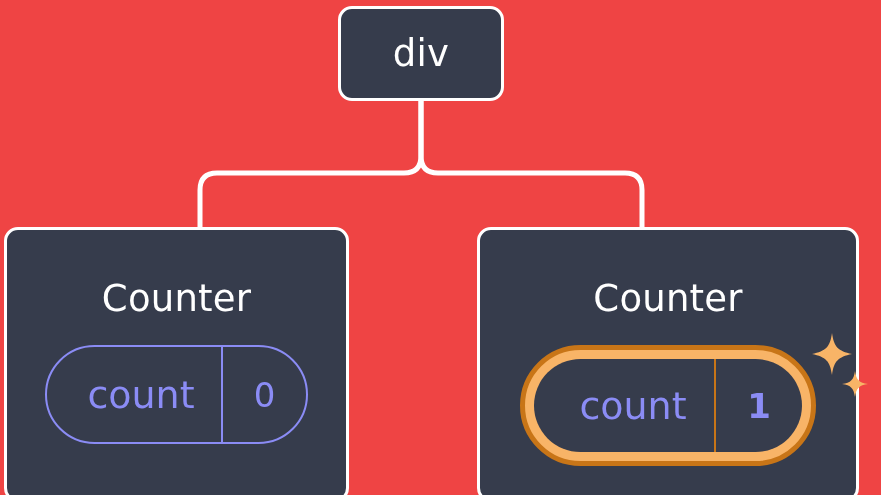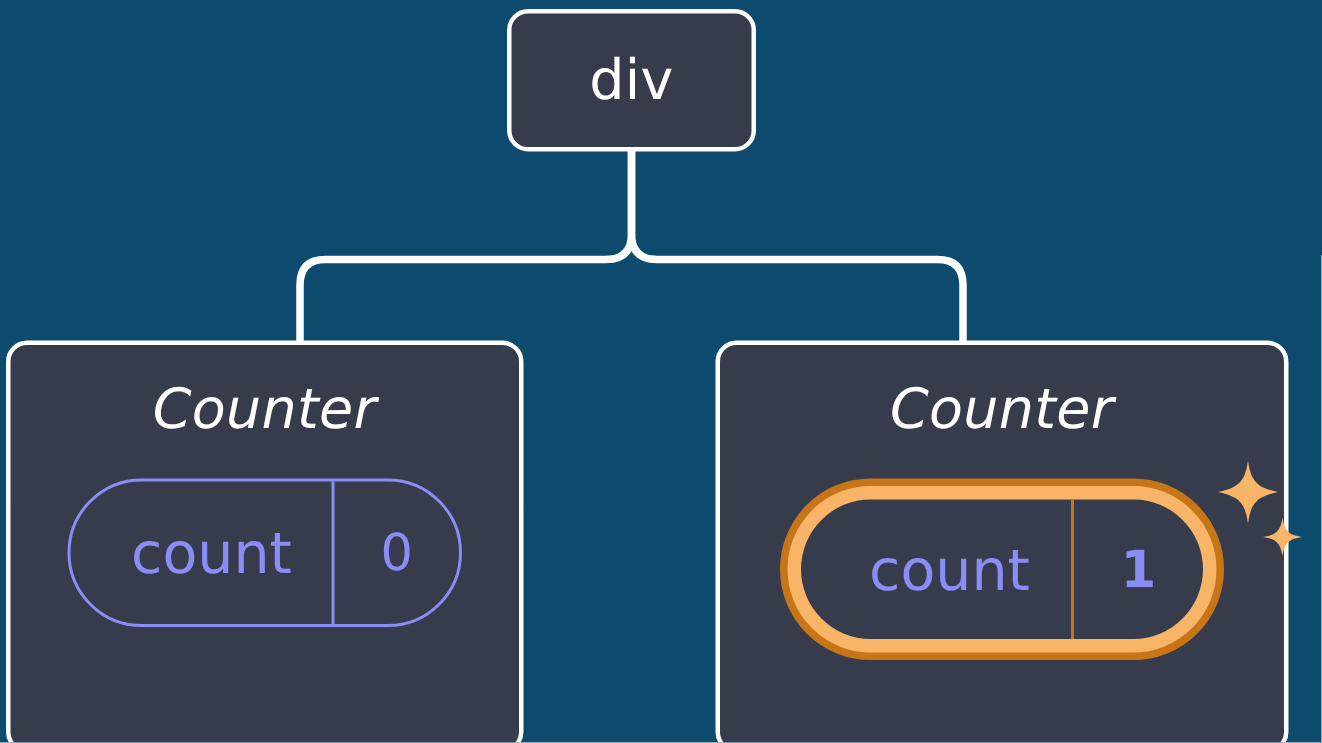--- a/index.html
+++ b/index.html
@@ -4,21 +4,21 @@
 <style>
   html, body {
     margin: 0;
     padding: 0;
     background: #ffffff;
   }
   #canvas {
     position: relative;
     width: 881px;
     height: 495px;
-    background: #0c4a6e;
+    background: #ef4444;
     overflow: hidden;
     font-family: "DejaVu Sans", "Liberation Sans", sans-serif;
   }
 
   
   .connector {
     position: absolute;
     left: 0;
     top: 0;
     width: 881px;
@@ -59,22 +59,21 @@
   }
   .node-left  { left: 4px;   width: 345px; }
   .node-right { left: 477px; width: 382px; }
 
   .node-title {
     color: #ffffff;
     font-size: 37px;
     font-weight: 400;
     letter-spacing: 0.2px;
     line-height: 1;
-    margin-top: 24px;
-    font-style: italic;
+    margin-top: 50px;
   }
 
   
   .pill-wrap {
     position: relative;
     margin-top: 28px;
     display: flex;
     align-items: center;
     justify-content: center;
   }

